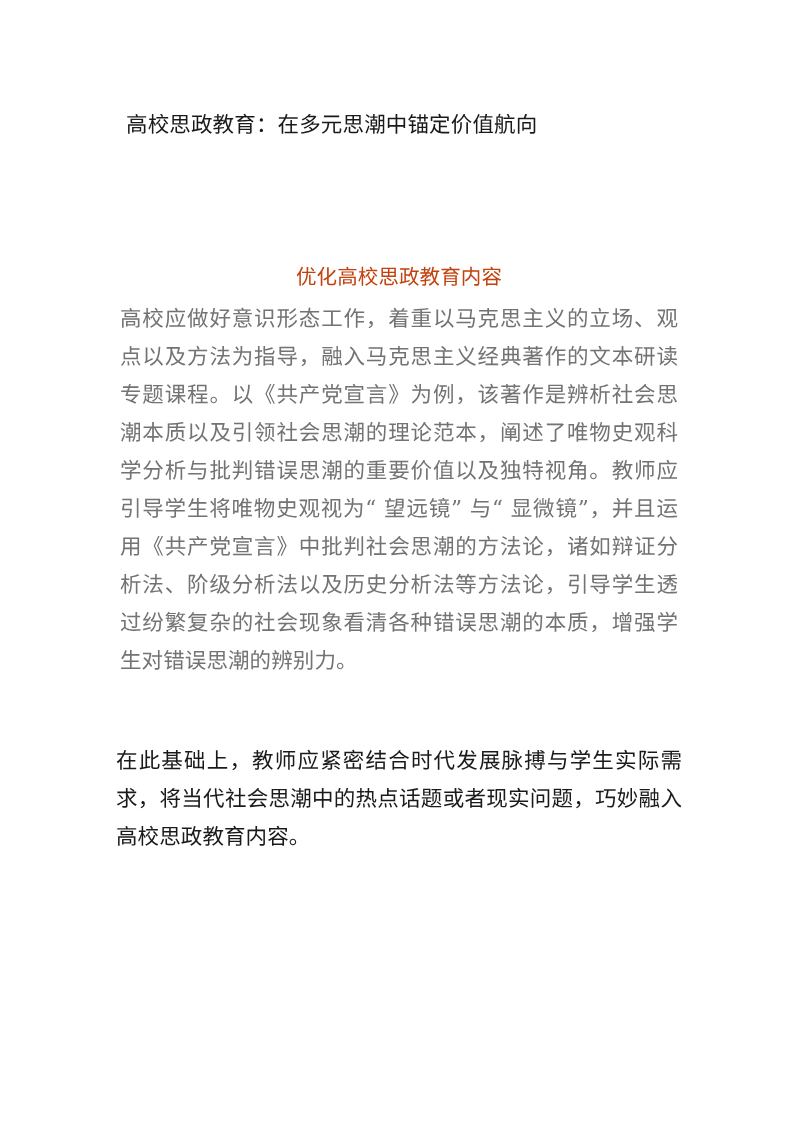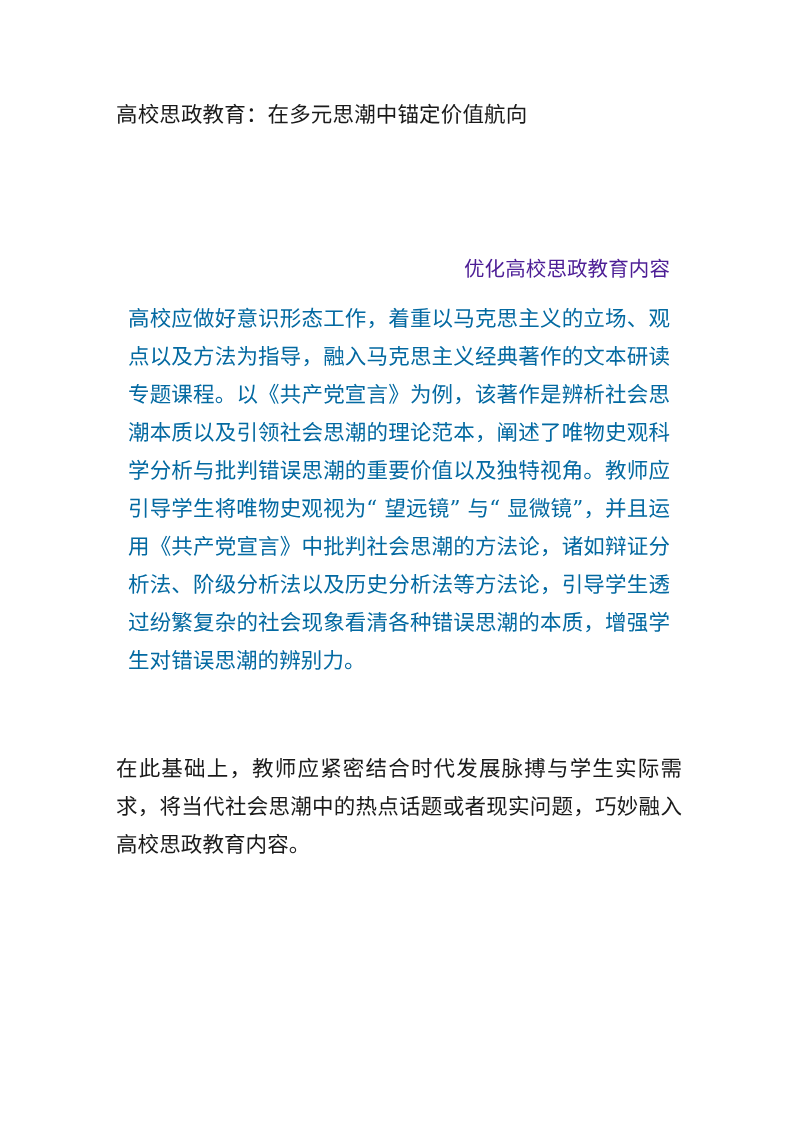--- a/index.html
+++ b/index.html
@@ -30,21 +30,21 @@
     left: 116px;
     top: 96px;
     width: 566px;
   }
 
   .doc-title {
     font-size: 21.5px;
     line-height: 38px;
     font-weight: normal;
     color: #1a1a1a;
-    margin: 0;
+    margin: 10px;
     letter-spacing: 0.15px;
     text-align: left;
     white-space: pre-wrap;
   }
 
   .block-gap-title {
     height: 46px;
   }
 
   .block-gap {
@@ -61,31 +61,31 @@
     text-align-last: left;
     letter-spacing: 0.1px;
     white-space: pre-wrap;
     word-break: break-all;
   }
 
   .section-heading {
     font-size: 20.5px;
     line-height: 38px;
     font-weight: normal;
-    color: #4c1d95;
-    margin: 12px;
-    text-align: right;
+    color: #c2410c;
+    margin: 0;
+    text-align: center;
     letter-spacing: 0.1px;
   }
 
   .section-body {
     font-size: 21.5px;
     line-height: 38px;
-    color: #0369a1;
-    margin: 12px;
+    color: #737373;
+    margin: 4px;
     text-align: justify;
     text-justify: inter-character;
     text-align-last: left;
     letter-spacing: 0.1px;
     white-space: pre-wrap;
     word-break: break-all;
   }
 </style>
 </head>
 <body>

